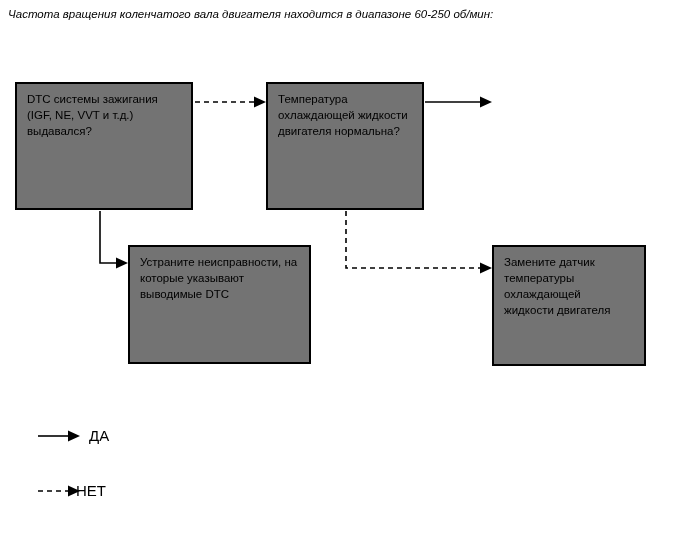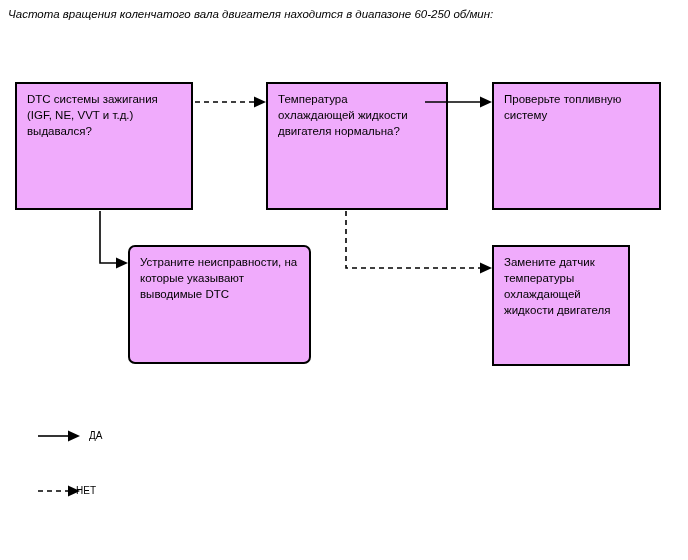--- a/index.html
+++ b/index.html
@@ -26,37 +26,37 @@
     left: 8px;
     top: 7px;
     font-size: 11.5px;
     line-height: 14px;
     white-space: nowrap;
     font-style: italic;
   }
   .fc-box {
     position: absolute;
     border: 2px solid #000000;
-    background: #f0abfc;
+    background: #737373;
     box-sizing: border-box;
   }
   .fc-box .txt {
     position: absolute;
     left: 10px;
     top: 7px;
     right: 4px;
     font-size: 11.5px;
     line-height: 16px;
     white-space: pre-line;
   }
   #box-dtc     { left: 15px;  top: 82px;  width: 178px; height: 128px; }
-  #box-coolant { left: 266px; top: 82px;  width: 182px; height: 128px; }
+  #box-coolant { left: 266px; top: 82px;  width: 158px; height: 128px; }
   #box-fuel    { left: 492px; top: 82px;  width: 169px; height: 128px; }
-  #box-repair  { left: 128px; top: 245px; width: 183px; height: 119px; border-radius: 7px; }
-  #box-sensor  { left: 492px; top: 245px; width: 138px; height: 121px; padding-left: 20px; }
+  #box-repair  { left: 128px; top: 245px; width: 183px; height: 119px; }
+  #box-sensor  { left: 492px; top: 245px; width: 154px; height: 121px; padding-left: 20px; }
   svg.connectors {
     position: absolute;
     left: 0; top: 0;
     pointer-events: none;
   }
   svg .solid {
     stroke: #000000;
     stroke-width: 1.6;
     fill: none;
   }
@@ -65,21 +65,21 @@
     stroke-width: 1.6;
     stroke-dasharray: 5 4;
     fill: none;
   }
   svg polygon {
     fill: #000000;
     stroke: none;
   }
   .legend-label {
     position: absolute;
-    font-size: 10px;
+    font-size: 15px;
     line-height: 14px;
     text-align: center;
   }
   #legend-yes-label { left: 89px; top: 429px; }
   #legend-no-label  { left: 76px; top: 484px; }
 </style>
 </head>
 <body>
 
 <div class="stage">
@@ -91,24 +91,20 @@
 (IGF, NE, VVT и т.д.)
 выдавался?</div>
   </div>
 
   <div class="fc-box" id="box-coolant">
     <div class="txt">Температура
 охлаждающей жидкости
 двигателя нормальна?</div>
   </div>
 
-  <div class="fc-box" id="box-fuel">
-    <div class="txt">Проверьте топливную
-систему</div>
-  </div>
 
   <div class="fc-box" id="box-repair">
     <div class="txt">Устраните неисправности, на
 которые указывают
 выводимые DTC</div>
   </div>
 
   <div class="fc-box" id="box-sensor">
     <div class="txt">Замените датчик
 температуры

